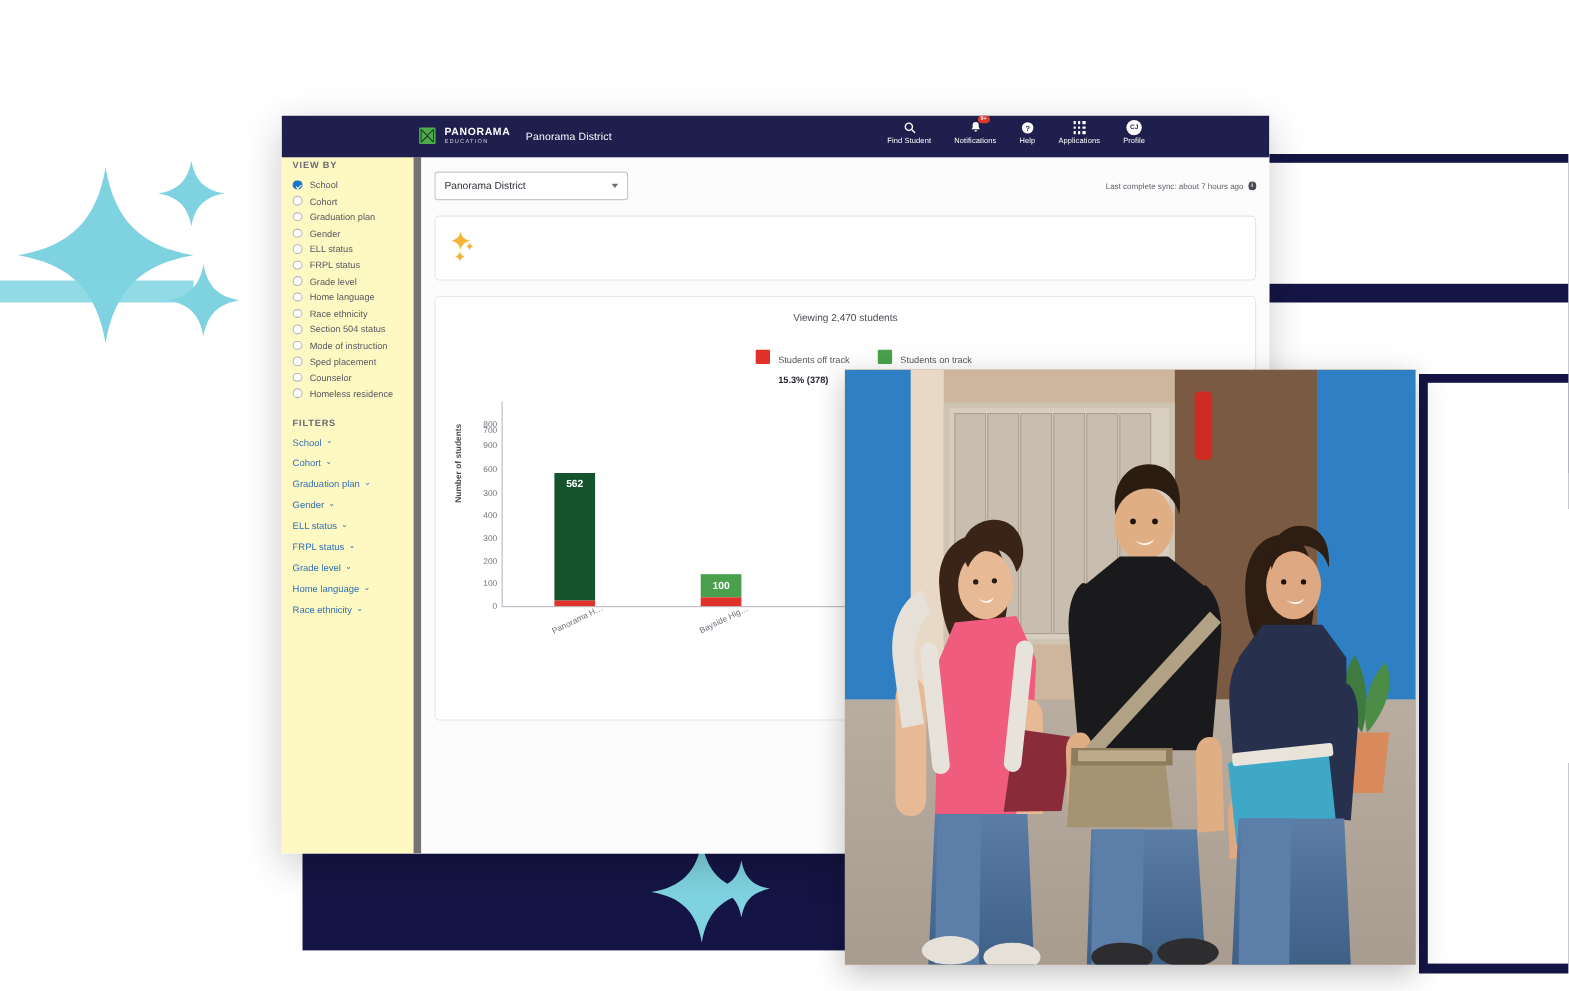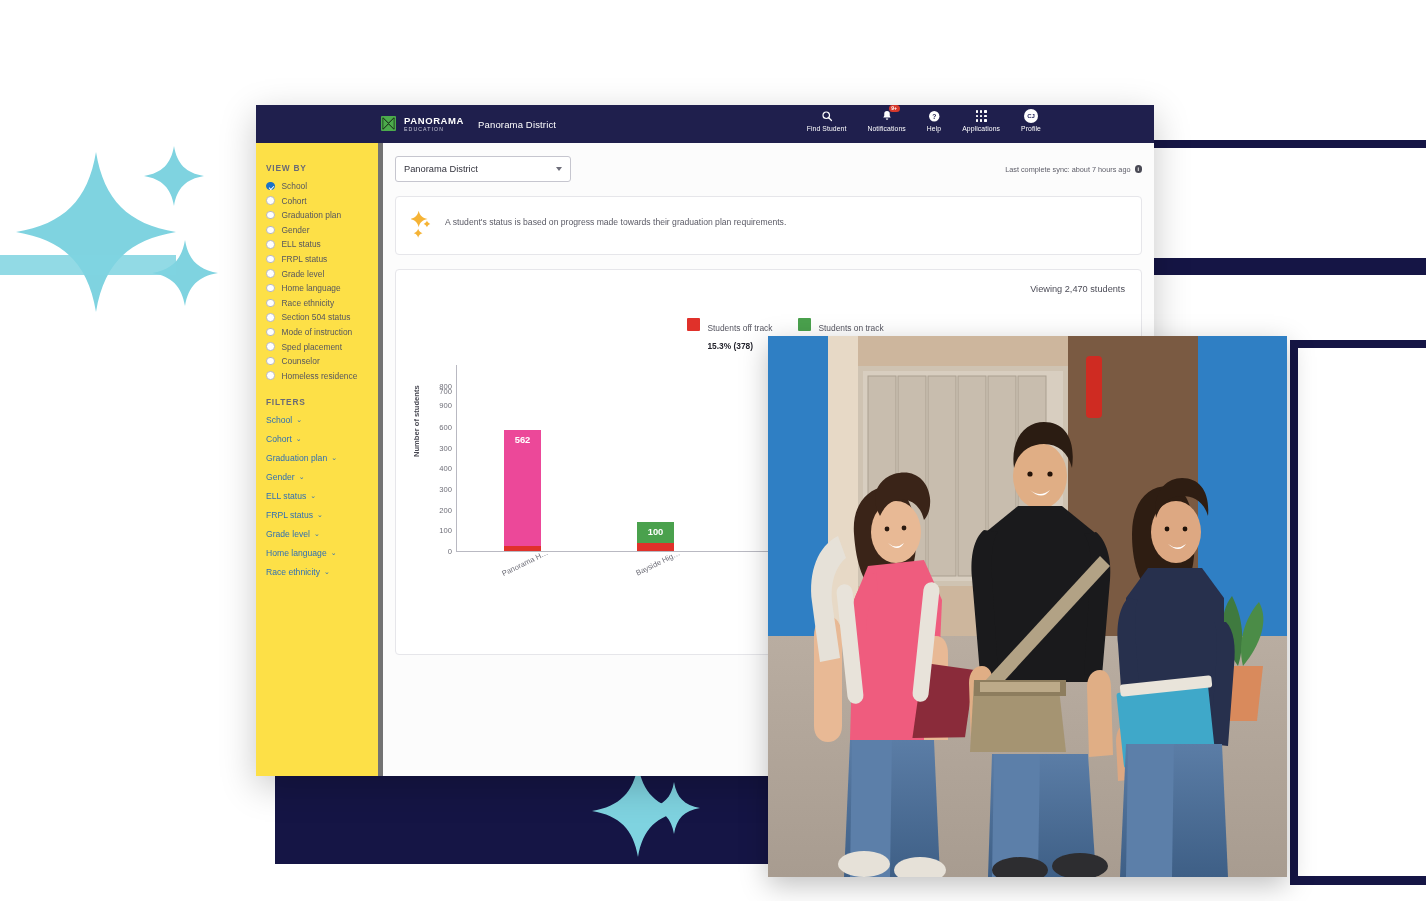--- a/index.html
+++ b/index.html
@@ -52,21 +52,21 @@
     width:14px; height:14px; border-radius:50%; background:#fff; color:#25255c;
     font-size:6px; font-weight:bold; display:flex; align-items:center; justify-content:center;
   }
   .grid-icon { display:grid; grid-template-columns:repeat(3,2.6px); gap:1.7px; }
   .grid-icon i { width:2.6px; height:2.6px; background:#fff; display:block; border-radius:.4px; }
 
   
   .appbody { display:flex; height:633px; }
 
   
-  .sidebar { width:127px; background:#fde047; border-right:5px solid #737373; padding:20px 0 0 10px; }
+  .sidebar { width:127px; background:#fef9c3; border-right:7px solid #737373; padding:2px 0 0 10px; }
   .section-title { font-size:8.4px; font-weight:bold; color:#6a6a76; letter-spacing:.75px; margin-bottom:8px; }
   .radio-list { display:flex; flex-direction:column; gap:4.6px; margin-bottom:16px; }
   .radio-row { display:flex; align-items:center; gap:7px; cursor:pointer; }
   .rad { width:8.5px; height:8.5px; border-radius:50%; border:1.2px solid #b6b6c0; background:#fff; flex:0 0 auto; }
   .rad.on { background:#1a73c8; border-color:#1a73c8; position:relative; }
   .rad.on:after {
     content:""; position:absolute; left:2px; top:3.1px; width:3.6px; height:1.8px;
     border-left:1.2px solid #fff; border-bottom:1.2px solid #fff; transform:rotate(-45deg);
   }
   .radio-label { font-size:8.4px; color:#56565f; }
@@ -89,21 +89,21 @@
   .info-dot { width:7.5px;height:7.5px;border-radius:50%;background:#4a4a55;color:#fff;font-size:5.4px;display:flex;align-items:center;justify-content:center;font-weight:bold; }
 
   .callout {
     margin-top:14px; background:#fff; border:1px solid #e6e6ea; border-radius:4px;
     padding:13px 15px 14px 15px; display:flex; gap:12px; align-items:flex-start;
   }
   .callout-title { font-size:12.3px; font-weight:bold; color:#20204f; letter-spacing:-.1px; }
   .callout-sub { font-size:8.6px; color:#5a5a65; margin-top:7px; }
 
   .panel { margin-top:14px; background:#fff; border:1px solid #e6e6ea; border-radius:4px; padding:14px 16px 0 16px; height:386px; }
-  .panel-top { display:flex; justify-content:flex-end; align-items:flex-start; }
+  .panel-top { display:flex; justify-content:center; align-items:flex-start; }
   .viewing { font-size:9.2px; color:#4c4c57; }
   .year-wrap { width:143px; }
   .year-label { font-size:7.6px; font-weight:bold; color:#32323c; margin-bottom:5px; }
   .year-select {
     height:26px; border:1px solid #c6c6cf; border-radius:3px; background:#fff;
     display:flex; align-items:center; justify-content:space-between; padding:0 9px;
     font-size:9.3px; color:#32323c; cursor:pointer;
   }
   .chev-blue { color:#1a6fc4; font-size:11px; font-weight:bold; line-height:1; }
 
@@ -392,21 +392,20 @@
 
         <div class="callout">
           <div style="width:22px;height:30px;position:relative;flex:0 0 auto;">
             <svg viewBox="0 0 40 52" style="width:100%;height:100%;">
               <path d="M14 0 C16 9 21 13 30 15 C21 17 16 21 14 30 C12 21 7 17 -2 15 C7 13 12 9 14 0 Z" fill="#f5b335"></path>
               <path d="M29 18 C30 21 32 23 35 24 C32 25 30 27 29 30 C28 27 26 25 23 24 C26 23 28 21 29 18 Z" fill="#f5b335"></path>
               <path d="M13 33 C14 37 17 40 21 41 C17 42 14 45 13 49 C12 45 9 42 5 41 C9 40 12 37 13 33 Z" fill="#f5b335"></path>
             </svg>
           </div>
           <div style="flex:1;">
-            <div class="callout-sub">A student's status is based on progress made towards their graduation plan requirements.</div>
           </div>
         </div>
 
         <div class="panel">
           <div class="panel-top">
             <div class="viewing">Viewing 2,470 students</div>
           </div>
 
           <div class="legend" id="chart-legend">
               <div class="leg">
@@ -432,21 +431,21 @@
                   <div class="ytick" style="top: 62px;">600</div>
                   <div class="ytick" style="top: 26px;">700</div>
                   <div class="ytick" style="top: 20.6667px;">800</div>
                   <div class="ytick" style="top: 0px; margin-top: 40px;">900</div>
                 </div>
               <div class="axis-y"></div>
               <div class="axis-x"></div>
               <div class="bars" id="bars">
                   <div class="bar-slot">
                     <div class="bar-stack">
-                      <div class="seg" style="height: 116.147px; background: #ec4899;">
+                      <div class="seg" style="height: 116.147px; background: #14532d;">
                         <span class="seg-val">562</span>
                       </div>
                       <div class="seg" style="height: 5.16667px; background: rgb(224, 49, 42);"></div>
                     </div>
                   </div>
                   <div class="bar-slot">
                     <div class="bar-stack">
                       <div class="seg" style="height: 20.6667px; background: rgb(74, 161, 77);">
                         <span class="seg-val">100</span>
                       </div>

